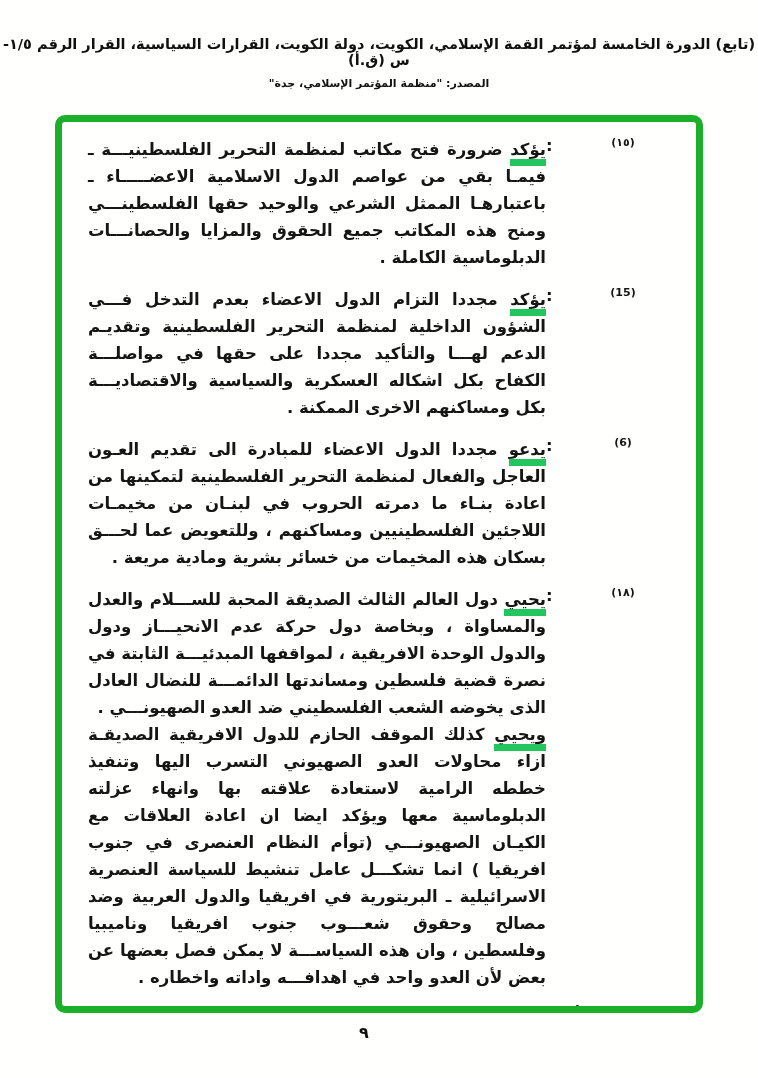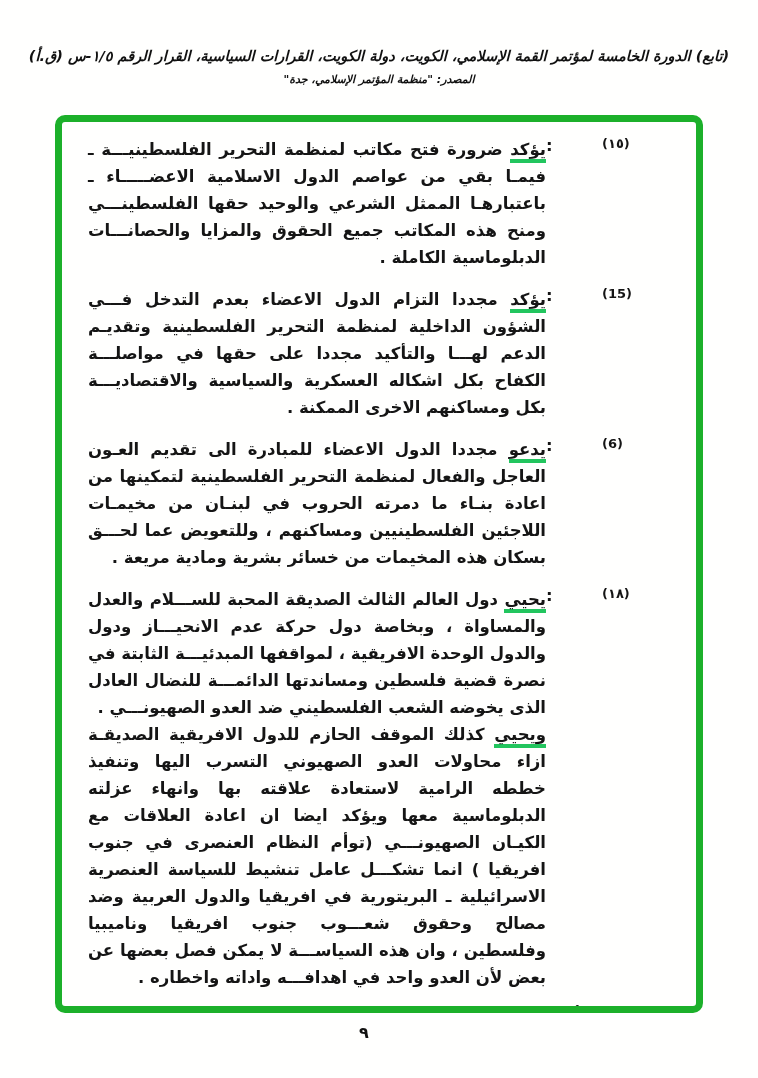--- a/index.html
+++ b/index.html
@@ -12,25 +12,24 @@
     position: relative;
     width: 758px;
     height: 1078px;
     background: #fffffe;
     overflow: hidden;
     direction: rtl;
     color: #151515;
   }
   .doc-header {
     position: absolute;
-    top: 48px;
+    top: 36px;
     left: 0;
     right: 0;
     text-align: center;
-    font-style: italic;
   }
   .doc-header .line1 {
     font-size: 14.5px;
     font-weight: bold;
     letter-spacing: 0;
     color: #111;
   }
   .doc-header .line2 {
     margin-top: 9px;
     font-size: 11px;
@@ -52,43 +51,43 @@
   }
   .item {
     display: flex;
     align-items: flex-start;
     margin-bottom: 15px;
     direction: rtl;
   }
   .item:last-child { margin-bottom: 0; }
   .num {
     flex: 0 0 42px;
-    font-size: 13px;
+    font-size: 11px;
     font-weight: bold;
     white-space: nowrap;
-    text-align: left;
+    text-align: center;
   }
   .sep {
     flex: 0 0 56px;
     font-size: 16.5px;
     font-weight: bold;
     text-align: left;
   }
   .sep.sub { text-align: center; }
   .body-text {
     flex: 1 1 auto;
     font-size: 16.5px;
     font-weight: bold;
     line-height: 27px;
     text-align: justify;
     direction: rtl;
   }
   .body-text p { margin: 0; }
   .lead {
-    border-bottom: 4px solid #22c55e;
+    border-bottom: 7px solid #22c55e;
     padding-bottom: 0px;
   }
   .page-number {
     position: absolute;
     bottom: 36px;
     left: 0;
     right: 30px;
     text-align: center;
     font-size: 16px;
     font-weight: bold;

